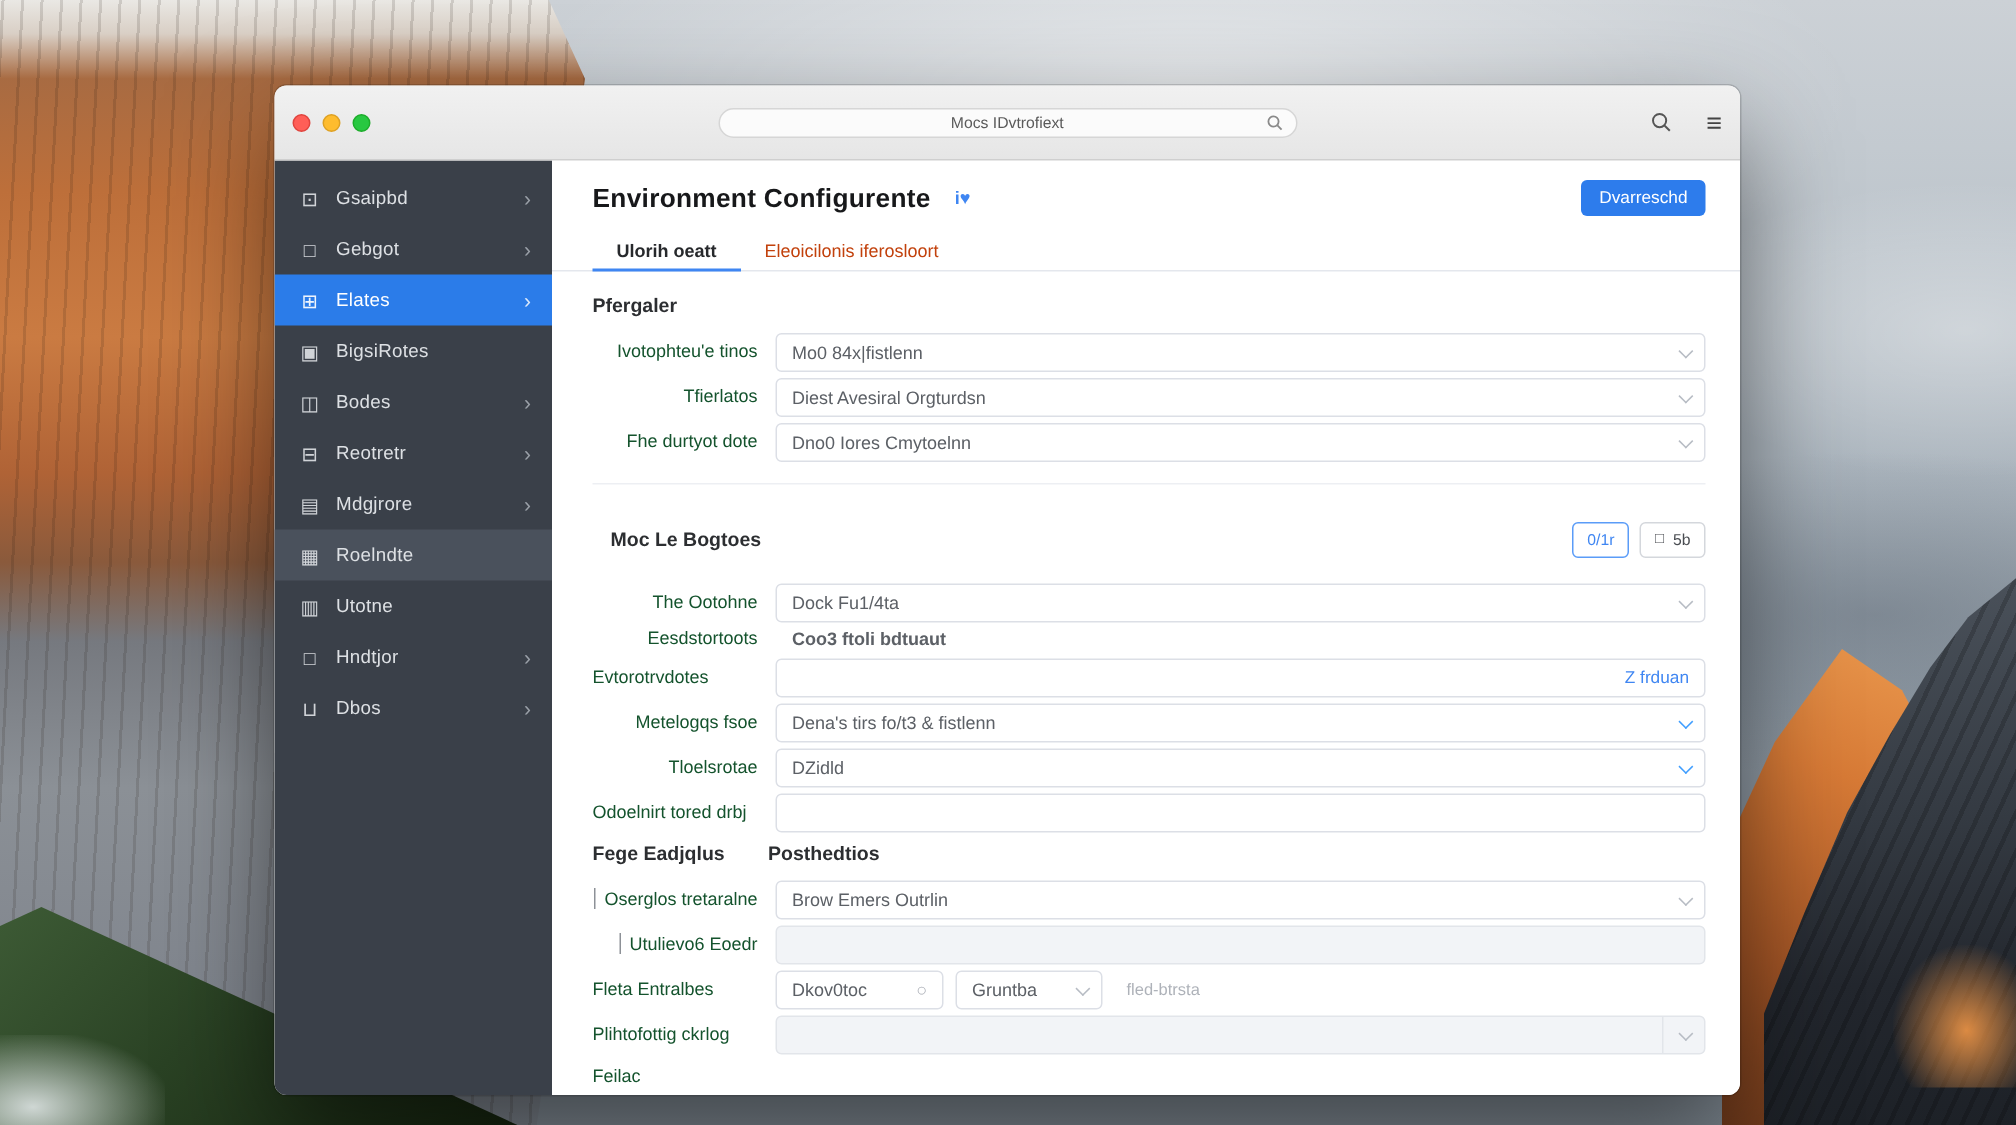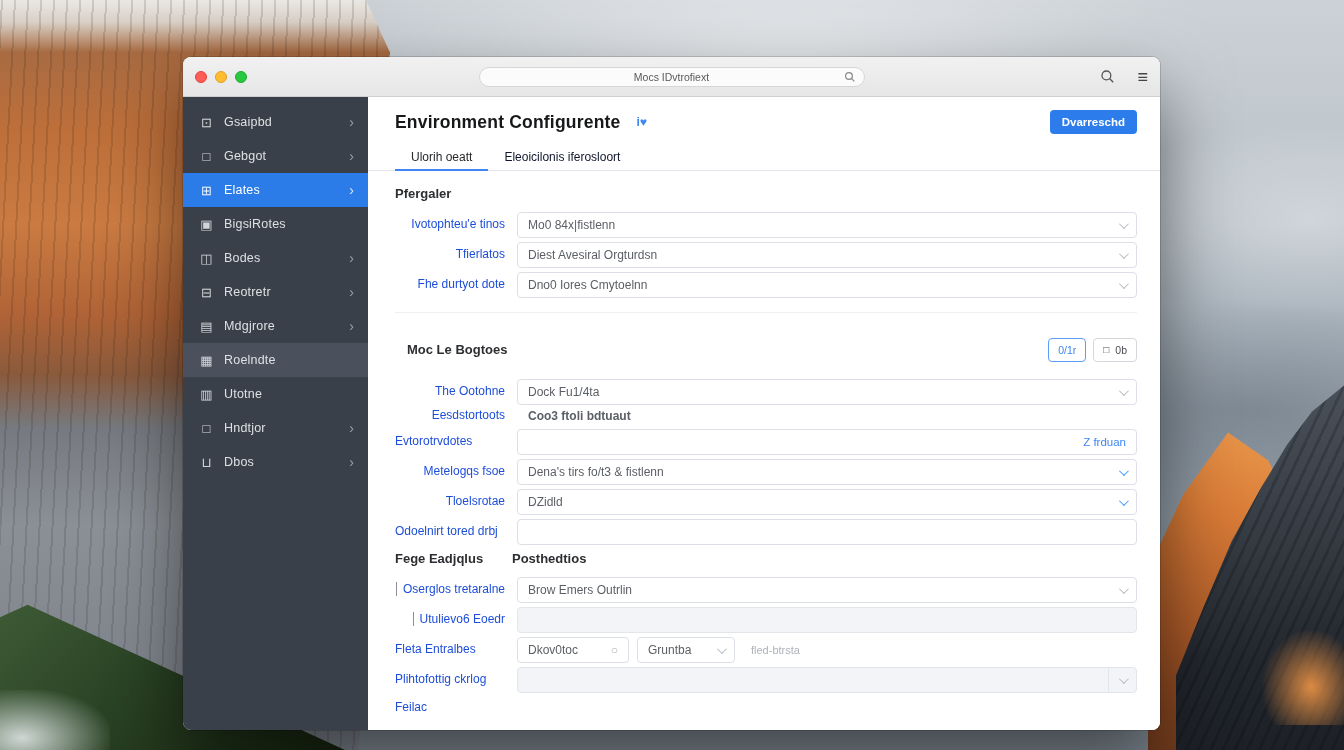--- a/index.html
+++ b/index.html
@@ -35,21 +35,21 @@
       linear-gradient(180deg,#4b525b 0%,#343a42 45%,#23272e 75%,#1d2127 100%);
     clip-path:polygon(0 80%,16% 62%,33% 44%,50% 30%,66% 18%,81% 9%,100% 2%,100% 100%,0 100%); }
   .glow-br { position:absolute; left:1262px; top:630px; width:82px; height:95px;
     background:radial-gradient(ellipse at 60% 60%, rgba(240,150,70,.9), rgba(240,150,70,0) 72%); }
 
   
   .window { position:absolute; left:183px; top:57px; width:977px; height:673px;
     border-radius:8px; overflow:hidden; background:#fff;
     box-shadow:0 30px 70px rgba(0,0,0,.5), 0 0 0 1px rgba(0,0,0,.15); }
 
-  .titlebar { position:relative; height:40px; background:linear-gradient(#f1f1f1,#e6e6e6);
+  .titlebar { position:relative; height:50px; background:linear-gradient(#f1f1f1,#e6e6e6);
     border-bottom:1px solid #cfcfcf; display:flex; align-items:center; padding:0 12px; }
   .lights { display:flex; gap:8px; }
   .light { width:12px; height:12px; border-radius:50%; }
   .light.red { background:#ff5e57; border:1px solid #e0443e; }
   .light.yellow { background:#febc2e; border:1px solid #dea123; }
   .light.green { background:#28c841; border:1px solid #1dad2b; }
   .search-pill { position:absolute; left:50%; transform:translateX(-50%); width:386px; height:20px;
     background:#fbfbfb; border:1px solid #d6d6d6; border-radius:10px;
     display:flex; align-items:center; justify-content:center; font-size:10.5px; color:#5a5a5a; }
   .search-pill .mag { position:absolute; right:8px; top:3px; }
@@ -67,42 +67,42 @@
   .sb-label { flex:1; letter-spacing:.2px; }
   .sb-chev { color:#9aa0a8; font-size:14px; }
   .sb-item.active .sb-chev { color:#dce9fb; }
 
   
   .main { flex:1; background:#fff; display:flex; flex-direction:column; overflow:hidden; }
   .mhead { display:flex; align-items:center; padding:13px 23px 9px 27px; }
   .mtitle { font-size:17.5px; font-weight:bold; color:#17181a; letter-spacing:.2px; }
   .mbadge { color:#3f86f2; font-size:12px; margin-left:16px; font-weight:bold; }
   .primary-btn { margin-left:auto; background:#2d7cec; color:#fff; border:none; border-radius:4px;
-    height:24px; padding:0 12px; font-size:11.5px; font-family:"Liberation Sans",sans-serif;font-weight:bold; }
+    height:24px; padding:0 12px; font-size:11.5px; font-family:"Liberation Sans",sans-serif; }
 
   .tabs { display:flex; border-bottom:1px solid #e4e7ed; padding-left:27px; }
   .tab { height:27px; display:flex; align-items:center; padding:0 16px; font-size:12px;
-    color:#0f172a; position:relative; }
-  .tab.active { color:#27292c; }
+    color:#c2410c; position:relative; }
+  .tab.active { color:#27292c;font-weight:bold; }
   .tab.active::after { content:""; position:absolute; left:0; right:0; bottom:-1px; height:2px; background:#3f86f2; }
 
   .content { flex:1; padding:0 23px 0 27px; overflow:hidden; }
   .sec-title { font-size:13px; font-weight:bold; color:#2c2e31; margin:15px 0 11px 0; }
   .sec-title-row { display:flex; align-items:center; margin:17px 0 10px 0; }
   .sec-title-row .sec-title { margin:12px; }
   .sec-btns { margin-left:auto; display:flex; gap:7px; }
   .mini-btn { height:24px; border-radius:4px; font-size:10.5px; display:flex; align-items:center;
     padding:0 9px; background:#fff; }
   .mini-btn.blue { border:1px solid #5a9cf8; color:#3f86f2; }
   .mini-btn.plain { border:1px solid #d4d7dc; color:#4a4d52; gap:6px; }
   .mini-btn .sq { font-size:10px; }
 
   .frow { display:flex; align-items:center; margin-bottom:4px; }
   .flabel { width:122px; flex-shrink:0; text-align:right; padding-right:12px;
-    font-size:12px; color:#1d4ed8; line-height:1.15; }
+    font-size:12px; color:#14532d; line-height:1.15; }
   .flabel.left { text-align:left; }
   .flabel .bar { border-left:1px solid #8d9197; margin-right:6px; }
   .fctl { flex:1; height:26px; border:1px solid #dcdfe6; border-radius:4px; background:#fff;
     display:flex; align-items:center; padding:0 10px; font-size:12px; color:#5c6066; }
   .fctl .val { flex:1; white-space:nowrap; overflow:hidden; }
   .fctl.disabled { background:#f2f4f7; border-color:#e2e5ea; }
   .ftext { flex:1; font-size:12px; color:#5c6066; padding-left:11px;font-weight:bold; }
   .link { color:#3f86f2; font-size:11.5px; white-space:nowrap; }
 
   .chev { width:7px; height:7px; border-right:1.5px solid #b7bcc4; border-bottom:1.5px solid #b7bcc4;
@@ -261,21 +261,21 @@
           </div>
 
           <div class="divider"></div>
 
           <div class="sec-title-row">
             <span class="sec-title">Moc Le Bogtoes</span>
             <div class="sec-btns">
               <button class="mini-btn blue">0/1r</button>
               <button class="mini-btn plain">
                 <span class="sq">□</span>
-                <span>0b</span>
+                <span>5b</span>
               </button>
             </div>
           </div>
 
           <div class="frow">
             <span class="flabel">The Ootohne</span>
             <div class="fctl">
               <span class="val">Dock Fu1/4ta</span>
               <span class="chev"></span>
             </div>

